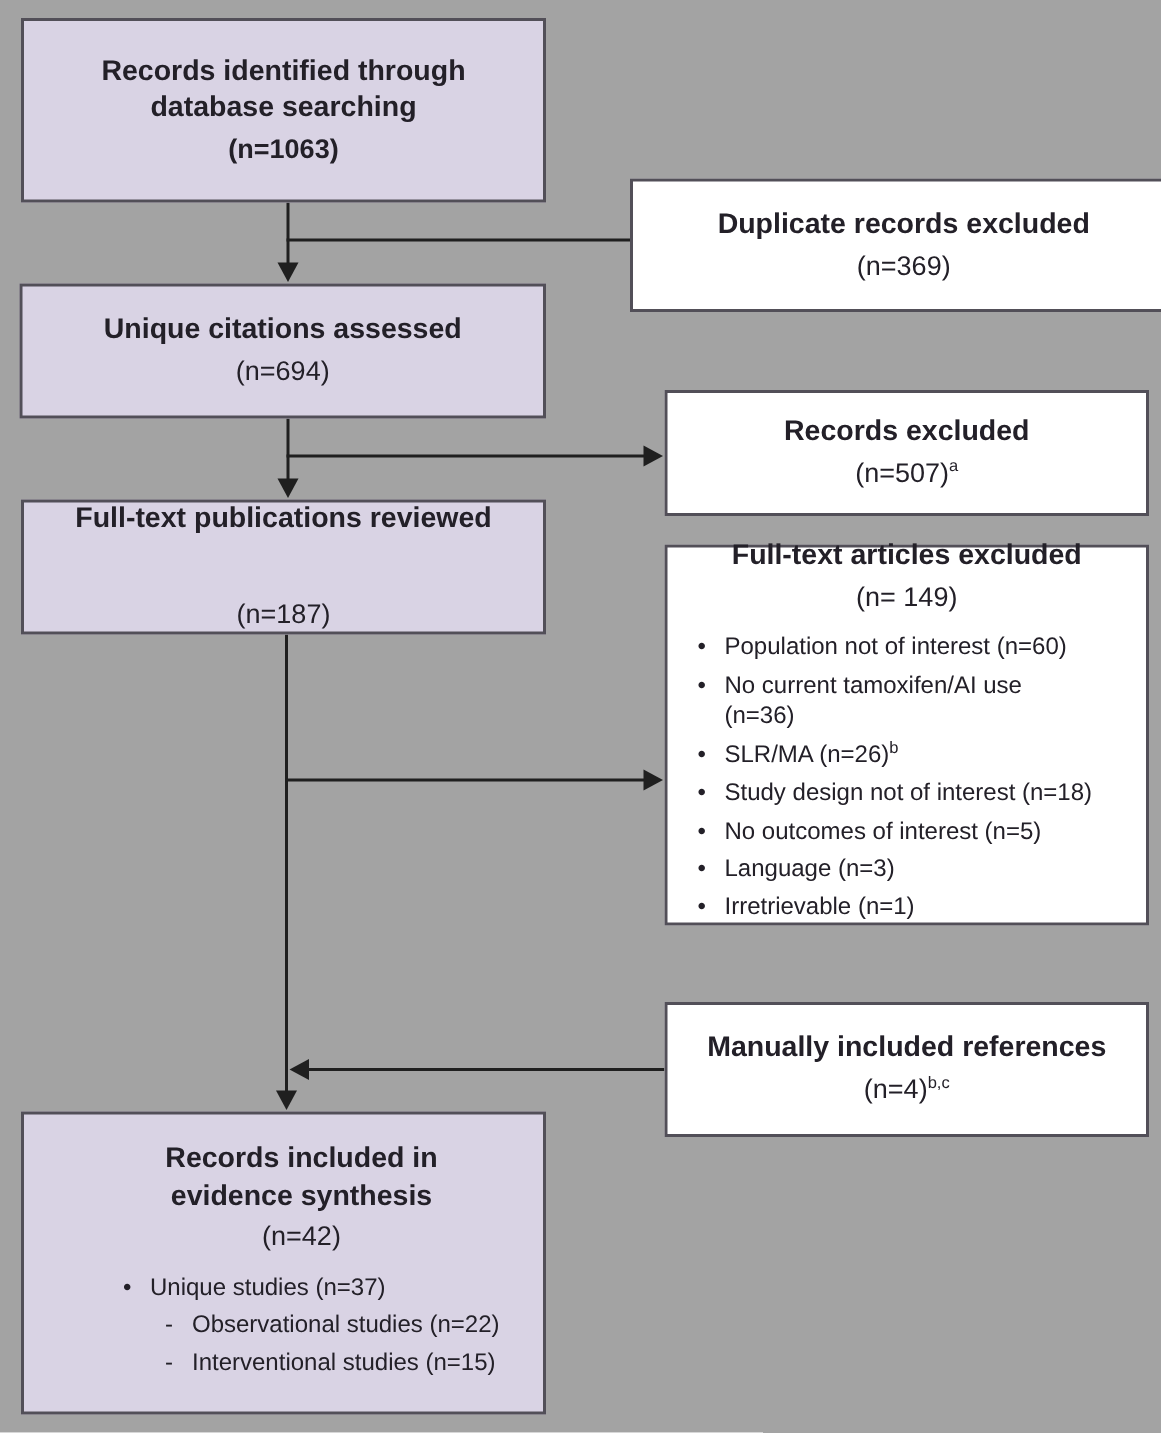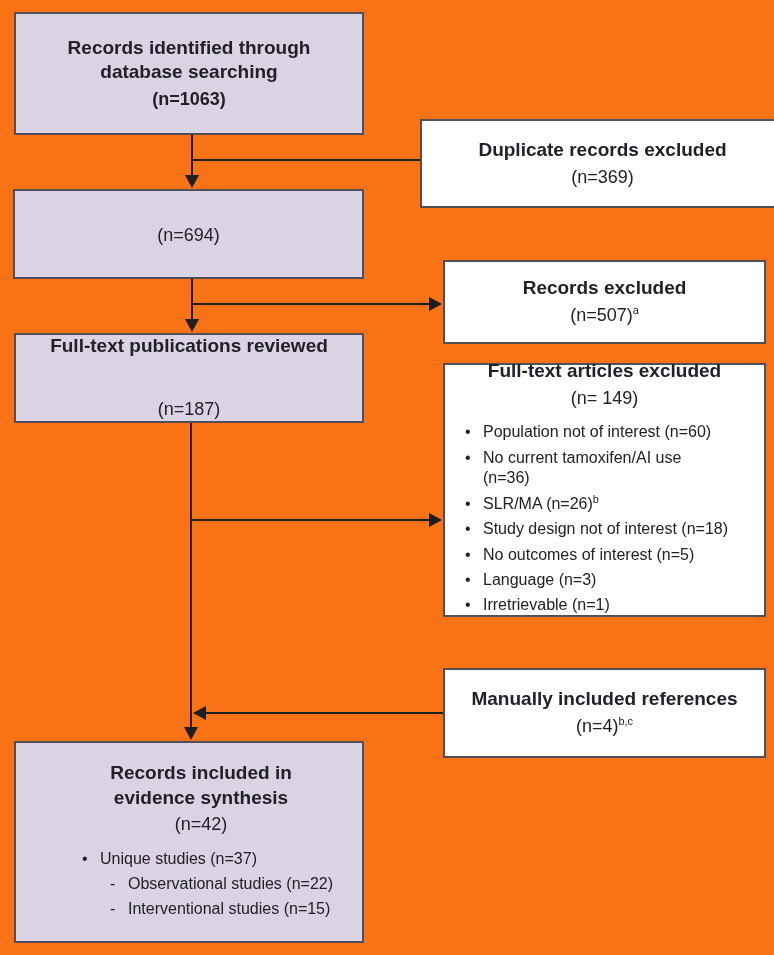--- a/index.html
+++ b/index.html
@@ -1,19 +1,19 @@
 <!DOCTYPE html>
 <html><head>
 <meta charset="utf-8">
 <style>
   html, body { margin:0; padding:0; background:#ffffff; }
   .canvas {
     position:relative;
     width:774px; height:955px;
-    background:#f97316;
+    background:#a3a3a3;
     font-family:"Liberation Sans", sans-serif;
     color:#232028;
     overflow:hidden;
   }
   .box {
     position:absolute;
     box-sizing:border-box;
     border:2px solid #524f58;
     display:flex;
     flex-direction:column;
@@ -97,20 +97,21 @@
 database searching</div>
     <div class="nline bold">(n=1063)</div>
   </div>
 
   <div class="box white" style="left:420px; top:119px; width:365px; height:89px;text-align:center;">
     <div class="title">Duplicate records excluded</div>
     <div class="nline">(n=369)</div>
   </div>
 
   <div class="box purple" style="left:13px; top:189px; width:351px; height:90px;">
+    <div class="title">Unique citations assessed</div>
     <div class="nline">(n=694)</div>
   </div>
 
   <div class="box white" style="left:443px; top:260px; width:323px; height:84px;">
     <div class="title">Records excluded</div>
     <div class="nline"><span>(n=507)</span><sup>a</sup></div>
   </div>
 
   <div class="box purple" style="left:14px; top:333px; width:350px; height:90px;gap:36px;">
     <div class="title">Full-text publications reviewed</div>

